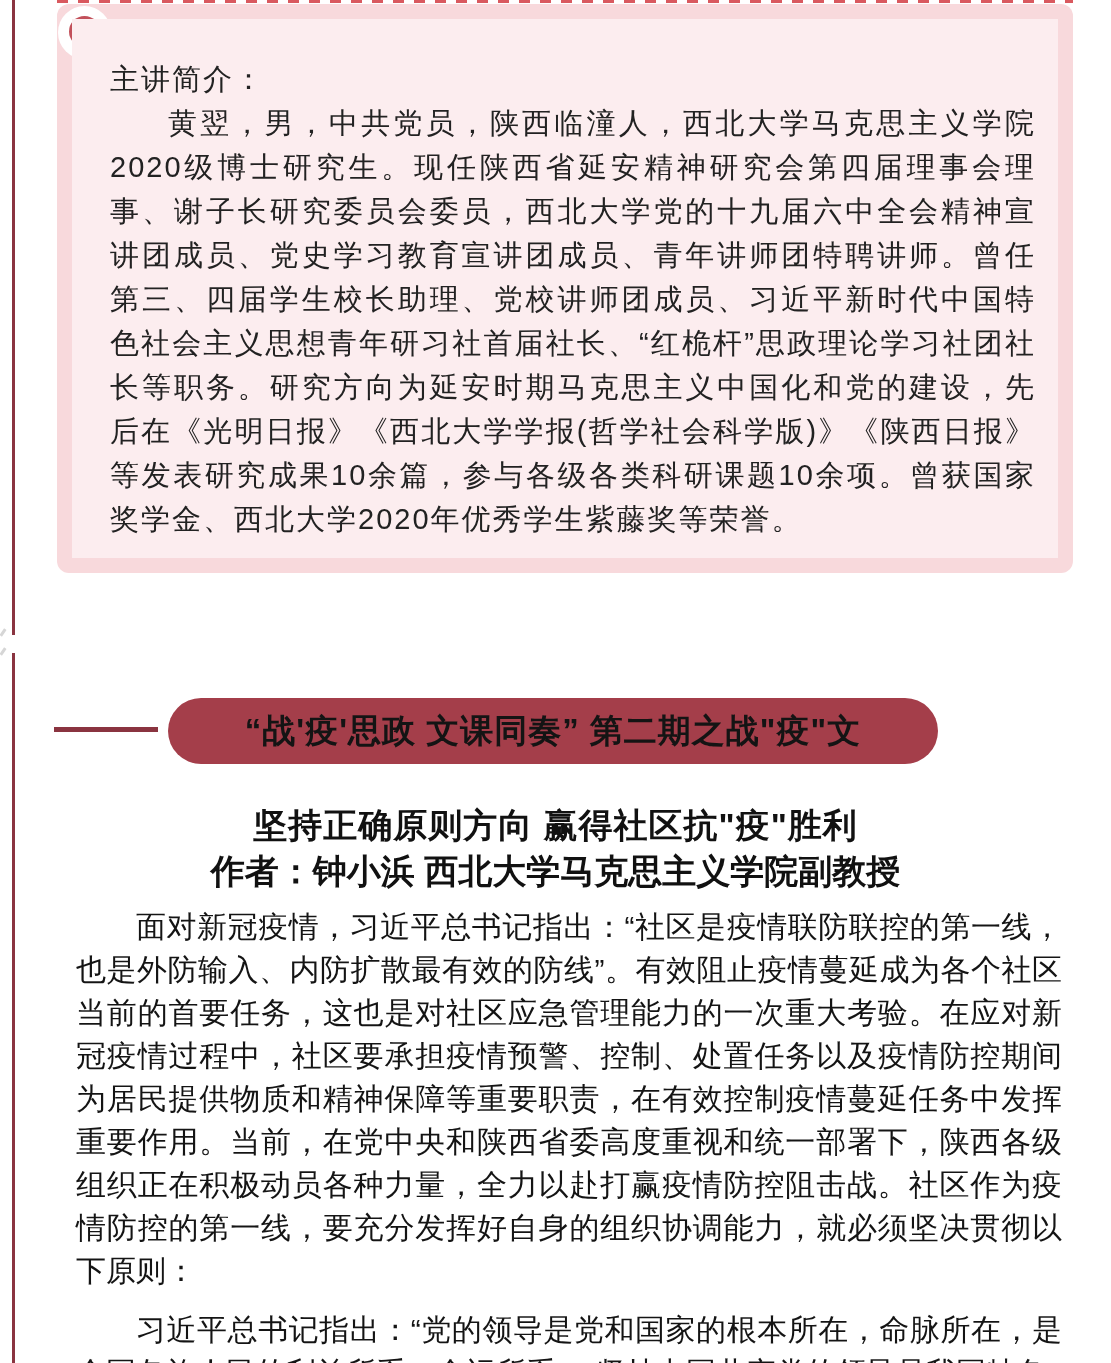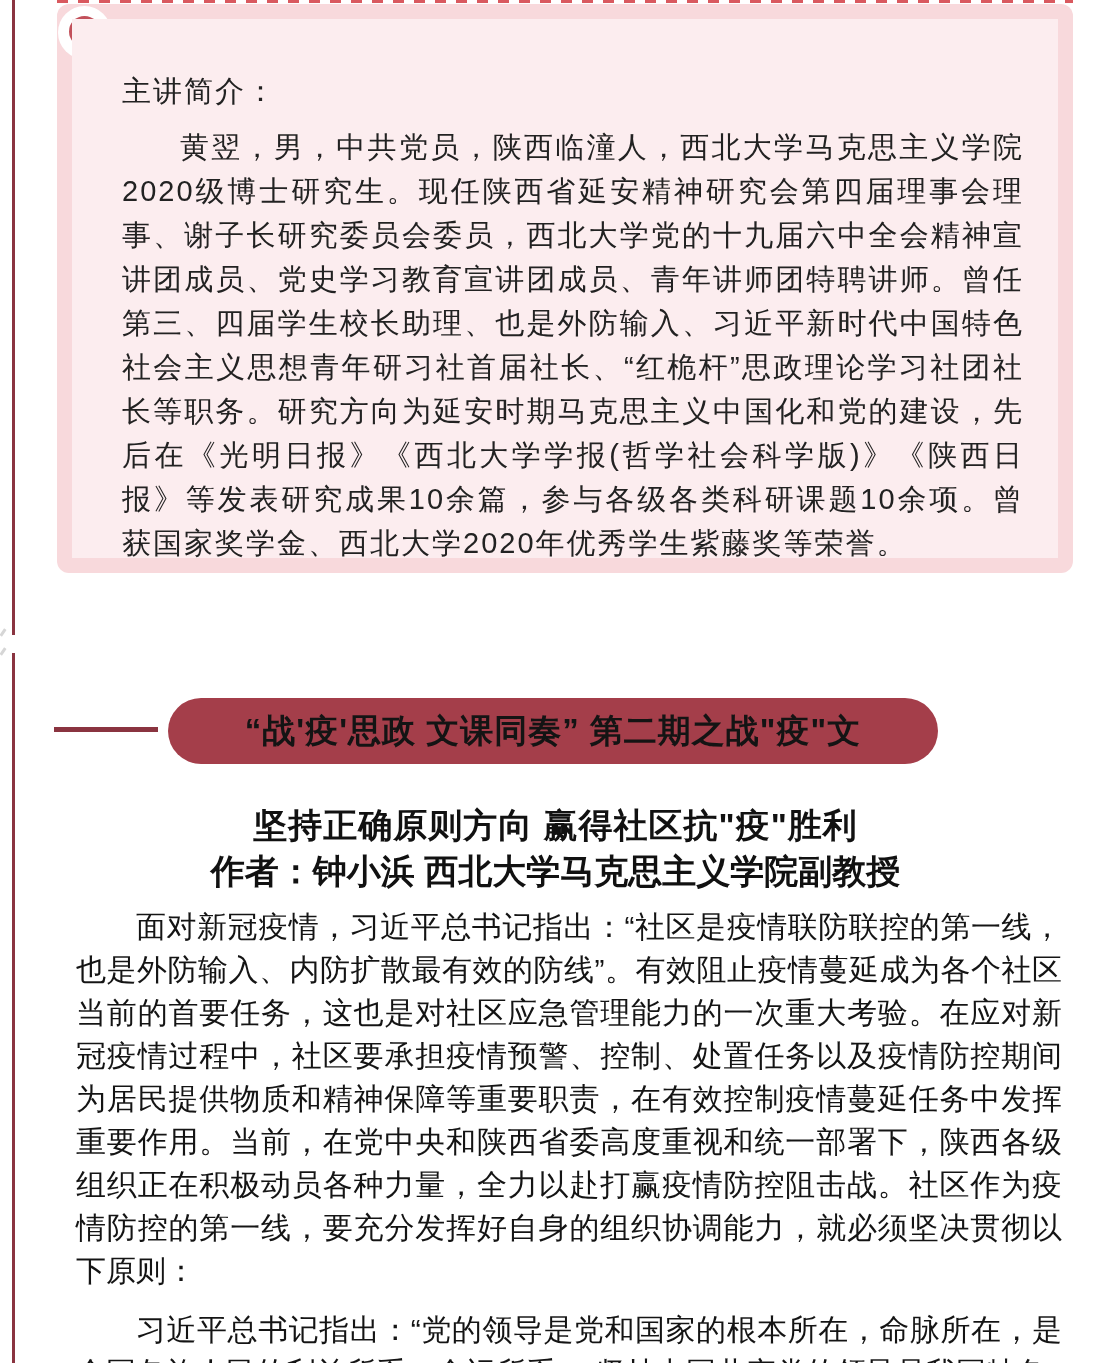--- a/index.html
+++ b/index.html
@@ -38,21 +38,21 @@
   }
   .badge-dot {
     position:absolute; left:11px; top:10px; width:31px; height:31px;
     background:#C2505A; border-radius:50%;
   }
   .card-text {
     position:absolute; left:38px; right:22px; top:38px;
     font-size:29px; line-height:44px; letter-spacing:2px;
     text-align:justify; color:#222222;
   }
-  .card-text p { margin:12px; }
+  .card-text p { margin:0; }
   .card-text .bio { text-indent:2em; }
 
   
   .banner {
     position:absolute; left:168px; top:698px; width:770px; height:66px;
     background:#A43E4A; border-radius:33px;
     display:flex; align-items:center; justify-content:center;
     font-size:33px; font-weight:bold; color:#141414; letter-spacing:1px;
     white-space:nowrap;
   }
@@ -87,21 +87,21 @@
 <div class="edge-mark m2"></div>
 <div class="top-dashes"></div>
 
 <div class="card">
   <div class="badge-circle">
     <div class="badge-dot"></div>
   </div>
   <div class="card-inner">
     <div class="card-text">
       <p>主讲简介：</p>
-      <p class="bio">黄翌，男，中共党员，陕西临潼人，西北大学马克思主义学院2020级博士研究生。现任陕西省延安精神研究会第四届理事会理事、谢子长研究委员会委员，西北大学党的十九届六中全会精神宣讲团成员、党史学习教育宣讲团成员、青年讲师团特聘讲师。曾任第三、四届学生校长助理、也是外防输入、习近平新时代中国特色社会主义思想青年研习社首届社长、“红桅杆”思政理论学习社团社长等职务。研究方向为延安时期马克思主义中国化和党的建设，先后在《光明日报》《西北大学学报(哲学社会科学版)》《陕西日报》等发表研究成果10余篇，参与各级各类科研课题10余项。曾获国家奖学金、西北大学2020年优秀学生紫藤奖等荣誉。</p>
+      <p class="bio">黄翌，男，中共党员，陕西临潼人，西北大学马克思主义学院2020级博士研究生。现任陕西省延安精神研究会第四届理事会理事、谢子长研究委员会委员，西北大学党的十九届六中全会精神宣讲团成员、党史学习教育宣讲团成员、青年讲师团特聘讲师。曾任第三、四届学生校长助理、党校讲师团成员、习近平新时代中国特色社会主义思想青年研习社首届社长、“红桅杆”思政理论学习社团社长等职务。研究方向为延安时期马克思主义中国化和党的建设，先后在《光明日报》《西北大学学报(哲学社会科学版)》《陕西日报》等发表研究成果10余篇，参与各级各类科研课题10余项。曾获国家奖学金、西北大学2020年优秀学生紫藤奖等荣誉。</p>
     </div>
   </div>
 </div>
 
 <div class="banner-dash"></div>
 <div class="banner">
   <span>“战'疫'思政 文课同奏” 第二期之战"疫"文</span>
 </div>
 
 <div class="article-title">坚持正确原则方向 赢得社区抗"疫"胜利</div>

